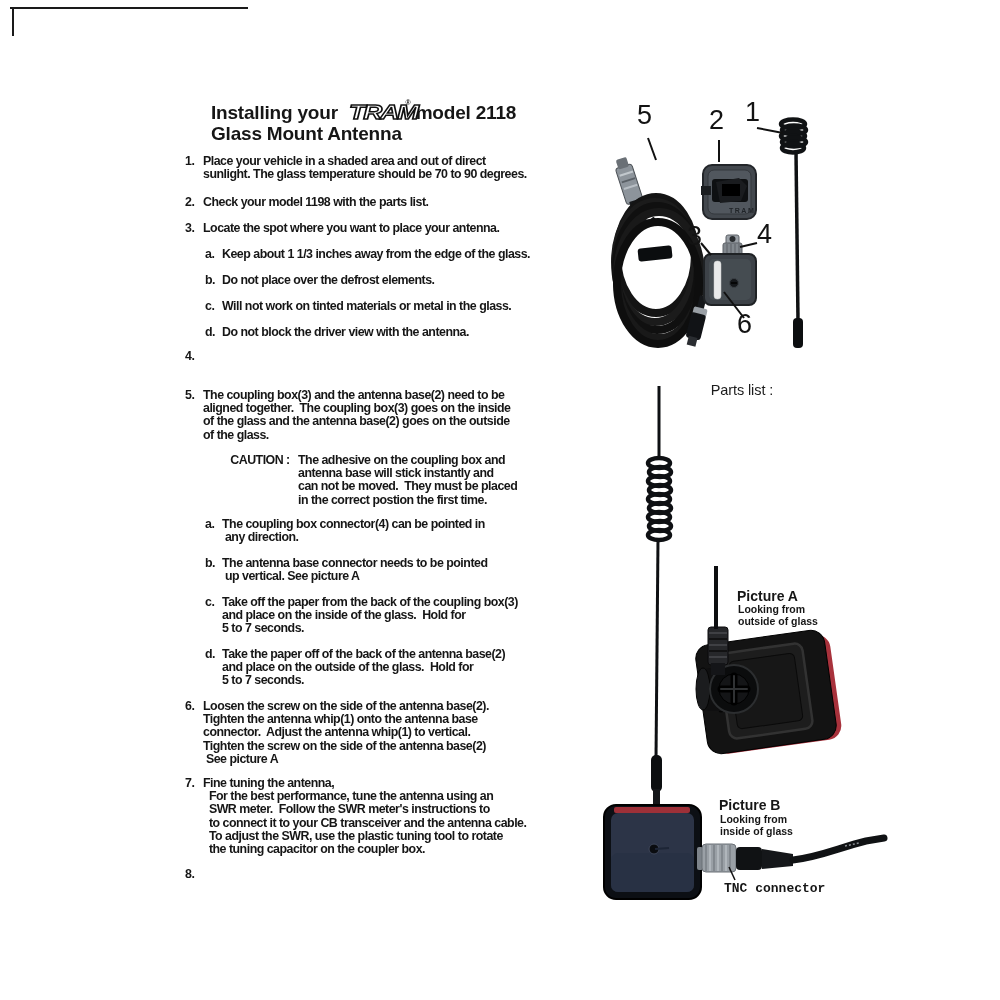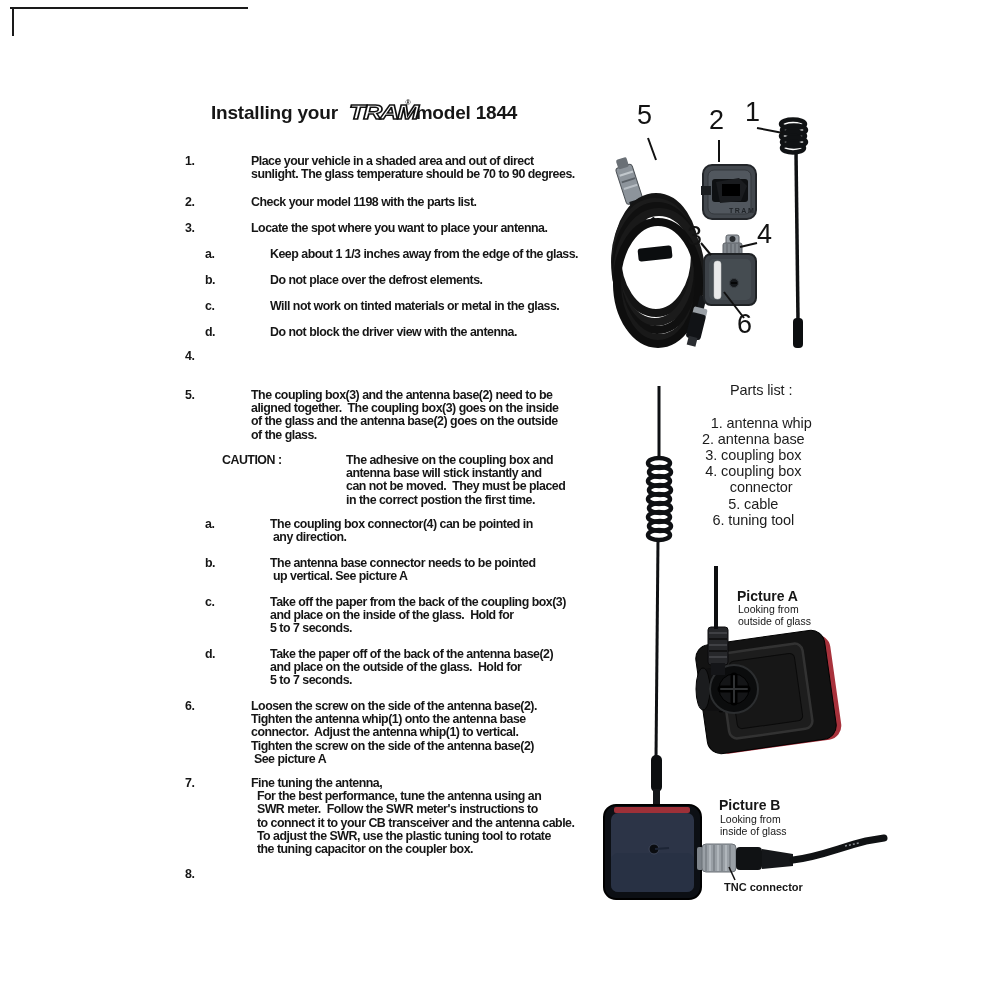--- a/index.html
+++ b/index.html
@@ -11,29 +11,29 @@
   .brand{display:inline-block;font-style:italic;font-weight:900;font-size:21px;
          color:#fff;-webkit-text-stroke:1.4px #111;letter-spacing:-1.5px;
          transform:scaleX(1.25);transform-origin:left;margin:0 26px 0 6px;}
   .brand-mark{font-size:7px;vertical-align:14px;color:#161616;-webkit-text-stroke:0;margin-left:-24px;}
   .step{position:absolute;left:185px;display:flex;font-weight:bold;font-size:12.4px;
         line-height:13.2px;letter-spacing:-0.5px;width:450px;}
   .step .num{flex:none;width:18px;}
   .step.sub{left:205px;}
   .step.sub .num{width:17px;}
   .step.caution{left:222px;}
-  .step.caution .num{width:76px;}
+  .step.caution .num{width:76px;text-align:center;}
   .step.s8 .num{width:22px;}
-  .txt{white-space:pre-wrap;margin-left:48px;}
+  .txt{white-space:pre-wrap;}
   .callout{position:absolute;font-size:27px;font-weight:400;color:#131313;line-height:29px;}
   .parts{position:absolute;left:695px;top:366px;font-size:14.5px;line-height:16.2px;
          font-weight:400;letter-spacing:-0.1px;white-space:pre-wrap;color:#1c1c1c;text-align:center;}
   .pic-title{position:absolute;font-weight:bold;font-size:14px;white-space:nowrap;}
-  .pic-cap{position:absolute;font-weight:normal;font-size:10.5px;line-height:11.5px;white-space:pre-wrap;}
-  .tnc-label{position:absolute;font-weight:bold;font-size:11px;white-space:nowrap;}
+  .pic-cap{position:absolute;font-weight:bold;font-size:10.5px;line-height:11.5px;white-space:pre-wrap;}
+  .tnc-label{position:absolute;font-weight:bold;font-size:13px;white-space:nowrap;font-family:Liberation Mono, monospace;}
 </style>
 </head>
 <body>
 
 <div class="page">
 
   <svg class="art" width="1000" height="1000" viewBox="0 0 1000 1000">
 
     <g stroke="#1a1a1a" stroke-width="2">
       <line x1="10" y1="8" x2="248" y2="8"></line>
@@ -173,21 +173,22 @@
       <line x1="757" y1="128" x2="783" y2="133"></line>
       <line x1="701" y1="243" x2="711" y2="255"></line>
       <line x1="757" y1="243" x2="740" y2="247"></line>
       <line x1="744" y1="318" x2="724" y2="292"></line>
     </g>
   </svg>
 
   <div class="title">
     <span>Installing your</span>
     <span class="brand">TRAM</span><span class="brand-mark">®</span>
-    <span>model 1844</span><br>
+    <span>model 2118</span><br>
+    <span>Glass Mount Antenna</span>
   </div>
 
   <div class="step" style="top:155px">
     <span class="num">1.</span>
     <span class="txt">Place your vehicle in a shaded area and out of direct<br>sunlight. The glass temperature should be 70 to 90 degrees.</span>
   </div>
   <div class="step" style="top:196px">
     <span class="num">2.</span>
     <span class="txt">Check your model 1198 with the parts list.</span>
   </div>
@@ -252,21 +253,20 @@
 
   <div class="callout" style="left:637px;top:101px">5</div>
   <div class="callout" style="left:709px;top:106px">2</div>
   <div class="callout" style="left:745px;top:98px">1</div>
   <div class="callout" style="left:687px;top:222px">3</div>
   <div class="callout" style="left:757px;top:220px">4</div>
   <div class="callout" style="left:737px;top:310px">6</div>
 
   <div class="parts">
     <span>Parts list :</span><br>
-    <span>1. antenna whip<br>2. antenna base<br>3. coupling box<br>4. coupling box<br>    connector<br>5. cable<br>6. tuning tool</span>
   </div>
 
   <div class="pic-title" style="left:737px;top:588px">Picture A</div>
   <div class="pic-cap" style="left:738px;top:604px">Looking from<br>outside of glass</div>
 
   <div class="pic-title" style="left:719px;top:797px">Picture B</div>
   <div class="pic-cap" style="left:720px;top:814px">Looking from<br>inside of glass</div>
   <div class="tnc-label" style="left:724px;top:881px">TNC connector</div>
 
 </div>

